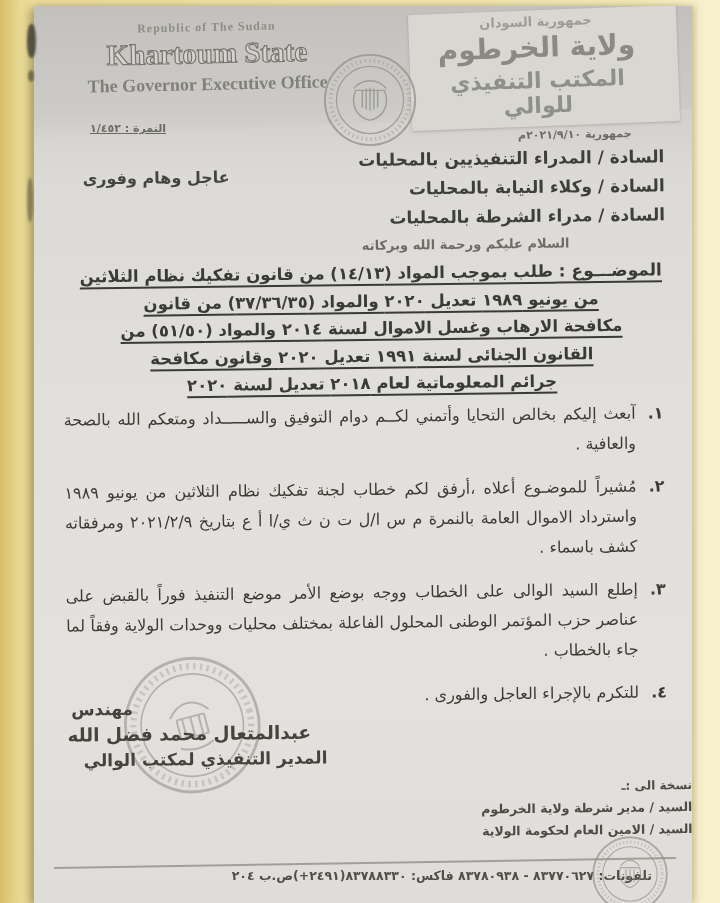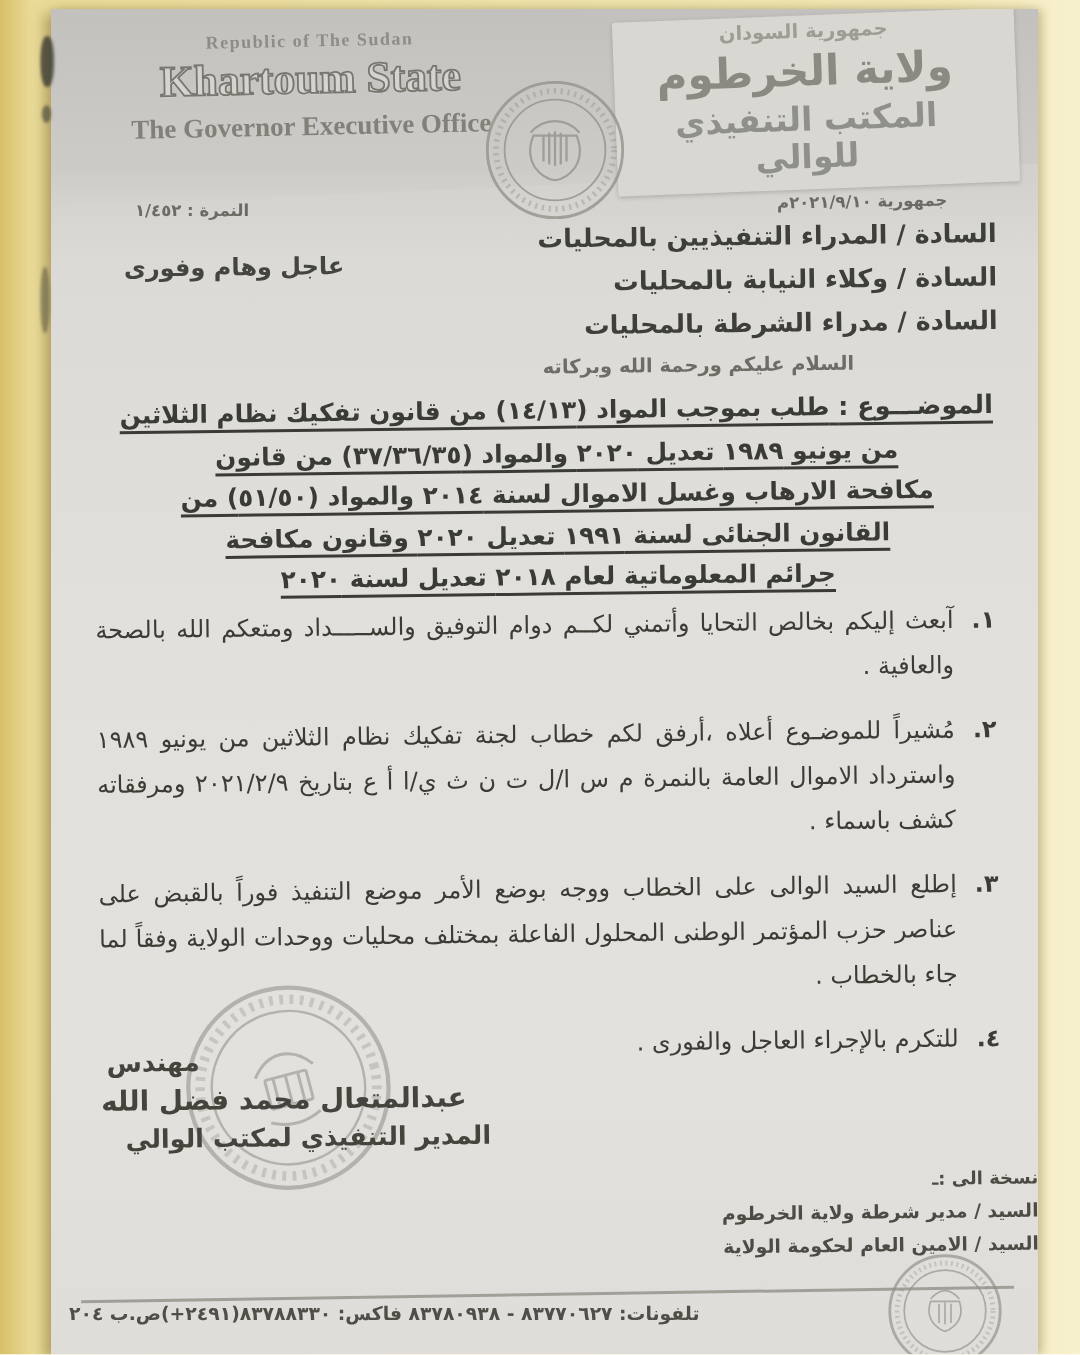--- a/index.html
+++ b/index.html
@@ -28,21 +28,21 @@
   .hdr-en .l1{font-size:12px; font-weight:bold; letter-spacing:1px; opacity:.85;}
   .hdr-en .l2{font-size:29px; font-weight:bold; margin-top:2px;
     color:rgba(214,213,208,.25); -webkit-text-stroke:1.2px #77776f; text-shadow:0 1px 1px rgba(255,255,255,.25);}
   .hdr-en .l3{font-size:18px; font-weight:bold; margin-top:4px; color:#81817a;}
   .hdr-ar{ position:absolute; right:30px; top:8px; width:250px; text-align:center;
     color:#8f8f88; transform:rotate(-2deg);}
   .hdr-ar .l1{font-size:13px; font-weight:bold; opacity:.8;}
   .hdr-ar .l2{font-size:28px; font-weight:bold; margin-top:2px; color:#8a8a83;}
   .hdr-ar .l3{font-size:22px; font-weight:bold; margin-top:4px; color:#90908a;}
   .seal-top{position:absolute; left:288px; top:46px; width:96px; height:96px; opacity:.8;}
-  .ref-number{position:absolute; left:56px; top:128px; font-size:11px; font-weight:bold; color:#6b6b64; direction:rtl;}
+  .ref-number{position:absolute; left:56px; top:116px; font-size:11px; font-weight:bold; color:#6b6b64; direction:rtl;text-decoration:underline;}
   .ref-date{position:absolute; right:60px; top:122px; font-size:11px; font-weight:bold; color:#6b6b64; direction:rtl; transform:rotate(-1deg);}
   .content{position:absolute; left:0; top:0; width:100%; height:100%; direction:rtl; transform:rotate(-0.7deg);}
   .addressees{position:absolute; right:24px; top:140px; text-align:right;
     font-size:17px; font-weight:bold; color:#3f3f39; line-height:29px;}
   .urgency{position:absolute; left:52px; top:160px; font-size:16px; font-weight:bold; color:#45453f;}
   .greeting{position:absolute; right:120px; top:232px; font-size:13px; color:#5a5a53; font-weight:bold; opacity:.85;}
   .subject{position:absolute; left:28px; right:8px; top:254px; text-align:center; color:#3b3b35;}
   .subject .s-line{font-size:16.5px; font-weight:bold; line-height:27.5px;
     text-decoration:underline; text-decoration-thickness:1.5px; text-underline-offset:5px;}
   .subject .s-label{font-size:17px;}
@@ -51,22 +51,22 @@
   .b-item .num{flex:0 0 auto; font-weight:bold;}
   .b-item .txt{flex:1 1 auto; text-align:justify;}
   .signature{position:absolute; left:30px; top:690px; width:270px; text-align:left; direction:rtl; color:#44443d;}
   .signature .rank{font-size:17px; font-weight:bold; text-align:left; padding-left:4px;}
   .signature .name{font-size:18.5px; font-weight:bold; margin-top:5px; text-align:left;}
   .signature .title{font-size:17px; font-weight:bold; margin-top:5px; text-align:left; padding-left:16px;}
   .stamp{position:absolute; left:84px; top:646px; width:142px; height:142px; opacity:.5; transform:rotate(-14deg);}
   .cc{position:absolute; right:4px; top:772px; text-align:right; font-size:12.5px; font-weight:bold; color:#4c4c45; line-height:22px;}
   .cc .cc-label{font-size:12px;}
   .footer-line{position:absolute; left:20px; right:16px; top:856px; height:2px; background:#8b8b82; opacity:.75; transform:rotate(-0.9deg);}
-  .footer-phones{position:absolute; left:0; right:40px; top:862px; text-align:left;
-    font-size:12.5px; font-weight:bold; color:#4f4f48; direction:rtl;padding-left:12px;}
+  .footer-phones{position:absolute; left:0; right:40px; top:862px; text-align:right;
+    font-size:12.5px; font-weight:bold; color:#4f4f48; direction:rtl;}
   .seal-bottom{position:absolute; left:556px; top:828px; width:80px; height:80px; opacity:.65;}
   .artifact{position:absolute; background:#3a3a32; filter:blur(1px);}
   .a1{left:27px; top:24px; width:9px; height:34px; border-radius:45%; opacity:.8;}
   .a2{left:28px; top:70px; width:6px; height:12px; border-radius:50%; opacity:.6;}
   .a3{left:27px; top:178px; width:6px; height:44px; border-radius:45%; opacity:.45;}
 </style>
 </head>
 <body>
 
 <div class="scene">

